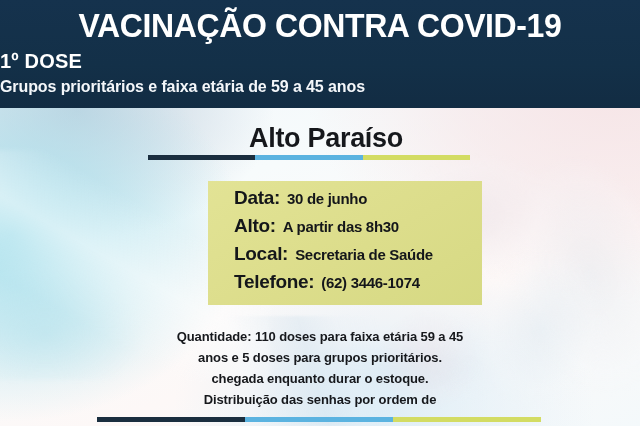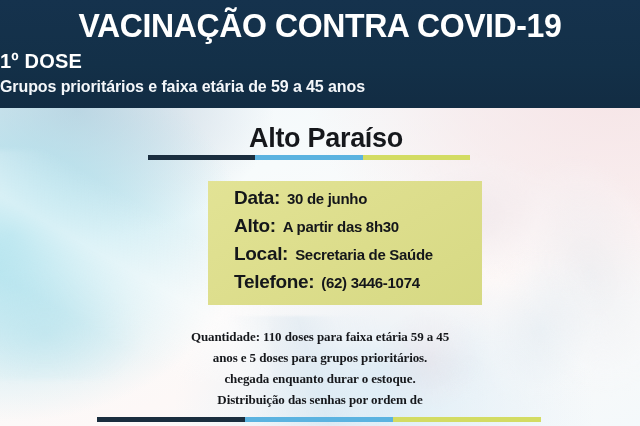--- a/index.html
+++ b/index.html
@@ -208,21 +208,20 @@
     text-align: center;
     color: #16181c;
     font-size: 13px;
     font-weight: bold;
     line-height: 1.62;
     letter-spacing: -0.1px;
     z-index: 6;
   }
   .quantity .line {
     display: block;
-    font-family: Liberation Serif, serif;
   }
 </style>
 </head>
 <body>
 
 <div class="poster">
 
   <div class="bg-base"></div>
   <div class="bg-sweep"></div>
   <div class="bg-vial"></div>

